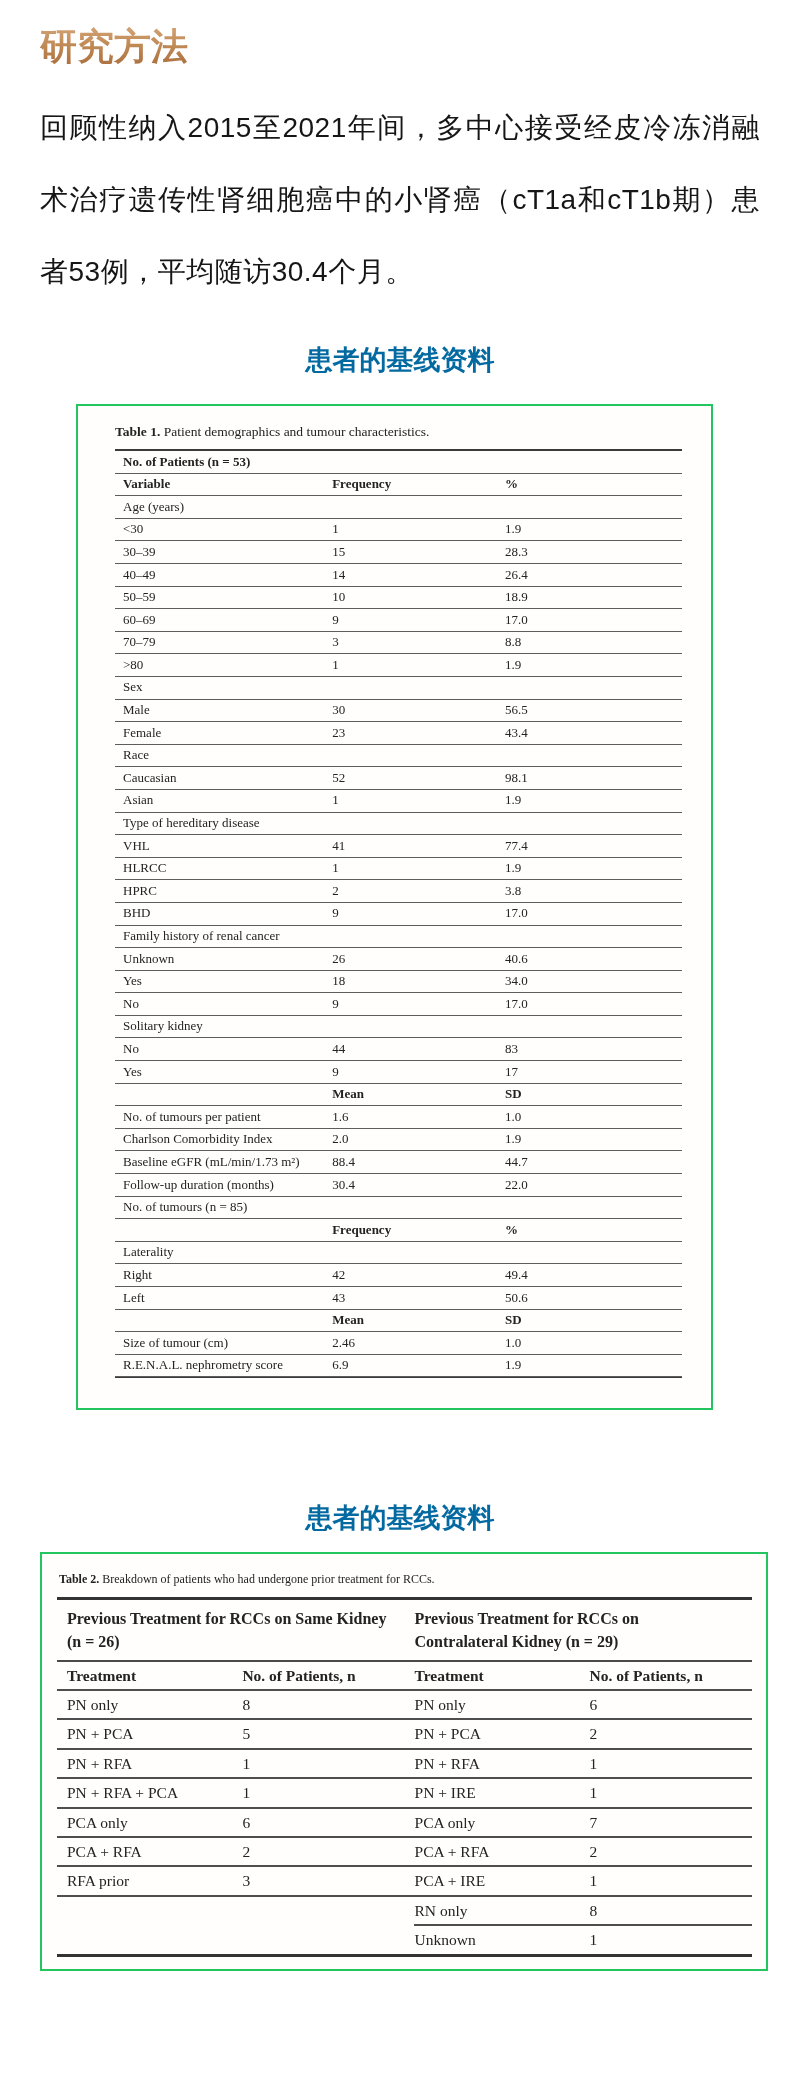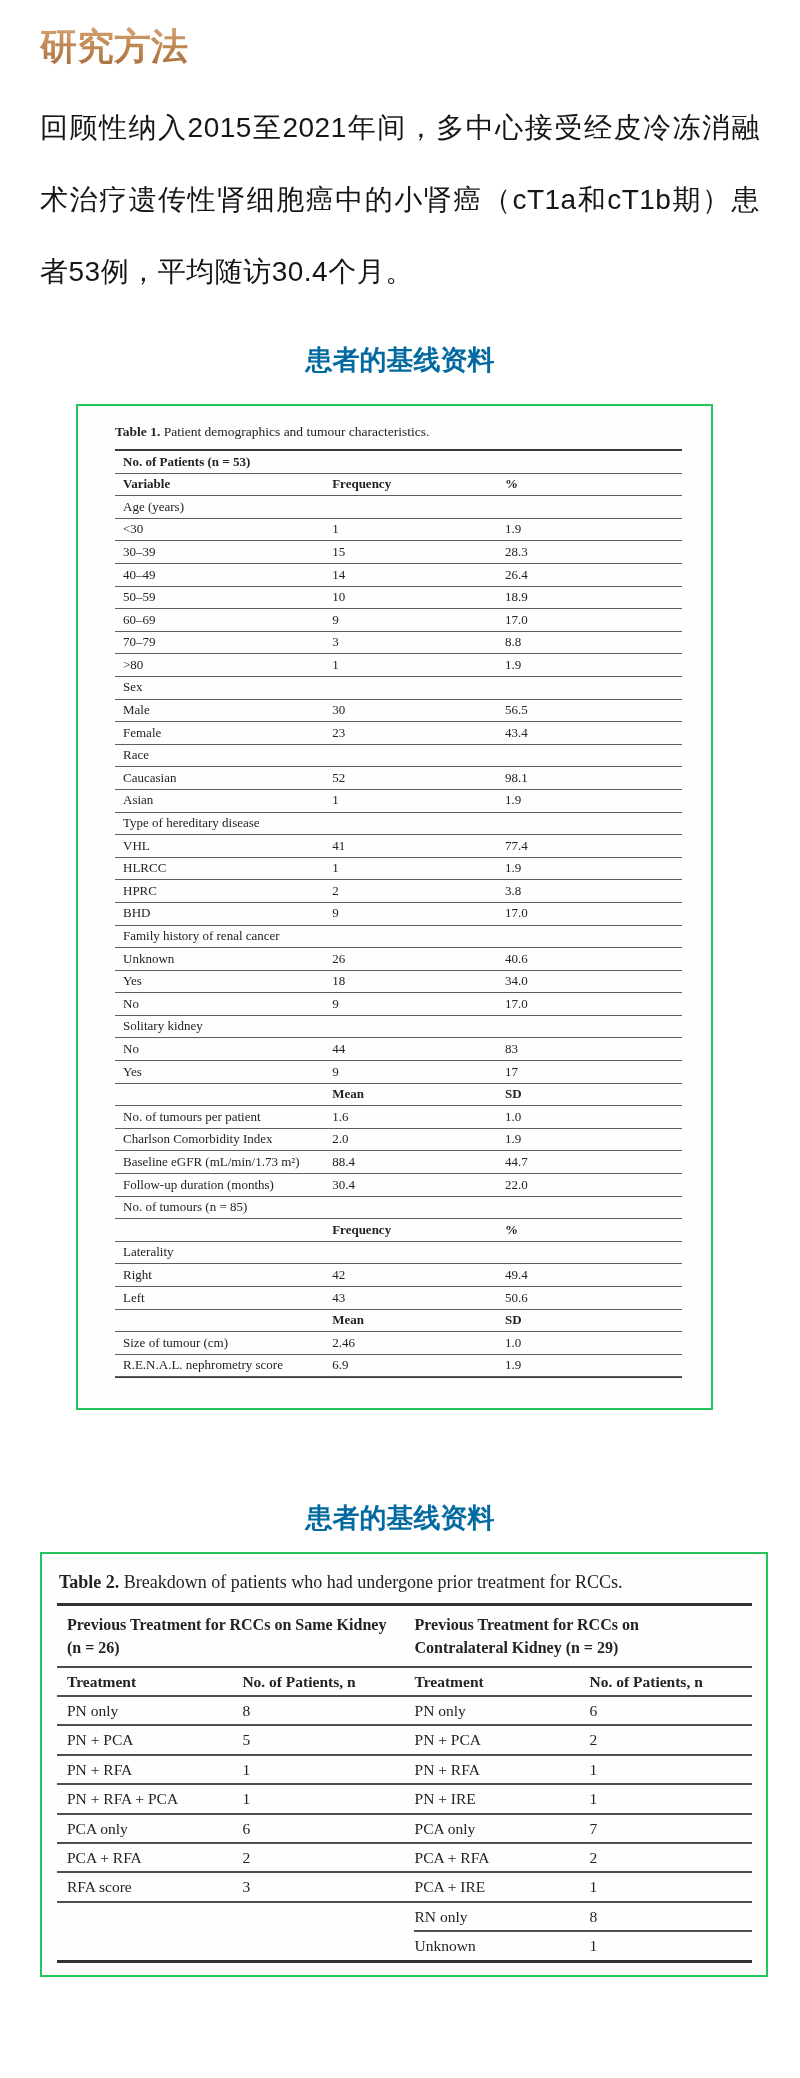--- a/index.html
+++ b/index.html
@@ -64,21 +64,21 @@
     white-space: nowrap;
   }
   .t1-lab { width: 38.3%; padding-left: 8px; }
   .t1-lab.full { width: 100%; }
   .t1-c1 { width: 30.5%; }
   .t1-c2 { flex: 1; }
   .t1-row.section .t1-lab, .t1-row.header { font-weight: 700; }
 
   
   .t2-card { width: 728px; margin: 14px 0 0 40px; padding: 14px 14px 12px 15px; }
-  .t2-card .tbl-title { font-size: 18px; margin: 4px 0 10px 2px; }
+  .t2-card .tbl-title { font-size: 12px; margin: 4px 0 10px 2px; }
   .t2-rule-heavy { border-top: 3px solid #333; }
   .t2-rule-mid { border-top: 2px solid #4a4a4a; }
   .t2-groups { display: flex; padding: 8px 0 6px 0; }
   .t2-group { font-weight: 700; font-size: 16px; line-height: 1.42; }
   .t2-group.left  { width: 51.3%; padding-left: 10px; }
   .t2-group.left  .inner { max-width: 330px; }
   .t2-group.right { width: 48.7%; padding-left: 1px; }
   .t2-group.right .inner { max-width: 300px; }
   .t2-row { display: flex; }
   .t2-half { display: flex; align-items: center; padding: 4px 0; }
@@ -383,21 +383,21 @@
             <div class="t2-cell t2-lab">PCA + RFA</div>
             <div class="t2-cell t2-val">2</div>
           </div>
           <div class="t2-half right hb">
             <div class="t2-cell t2-lab">PCA + RFA</div>
             <div class="t2-cell t2-val">2</div>
           </div>
         </div>
         <div class="t2-row">
           <div class="t2-half left hb">
-            <div class="t2-cell t2-lab">RFA score</div>
+            <div class="t2-cell t2-lab">RFA prior</div>
             <div class="t2-cell t2-val">3</div>
           </div>
           <div class="t2-half right hb">
             <div class="t2-cell t2-lab">PCA + IRE</div>
             <div class="t2-cell t2-val">1</div>
           </div>
         </div>
         <div class="t2-row">
           <div class="t2-half left">
             <div class="t2-cell t2-lab"></div>

